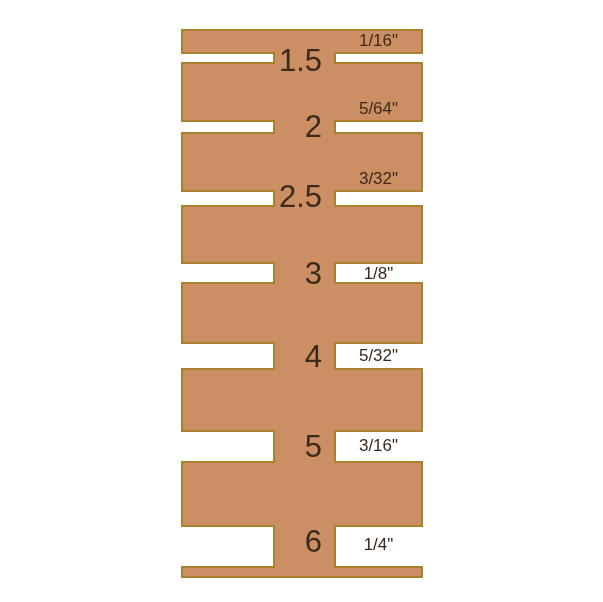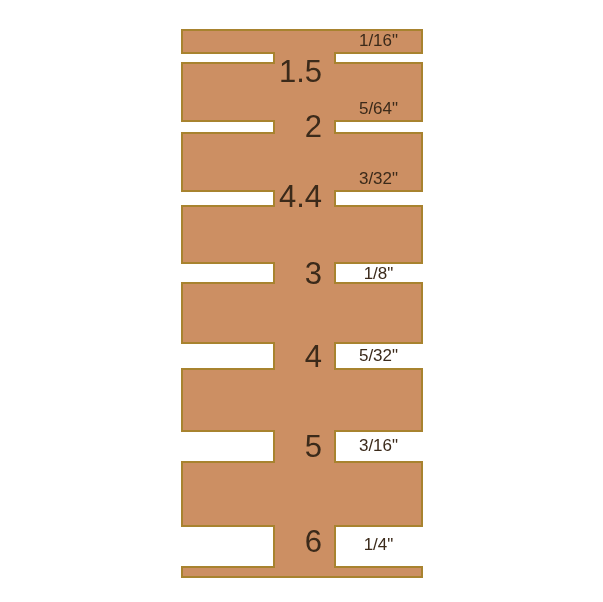--- a/index.html
+++ b/index.html
@@ -91,25 +91,25 @@
       <div class="slot right" style="left: 334px; top: 262px; width: 89px; height: 22px;"></div>
       <div class="slot left" style="left: 181px; top: 342px; width: 94px; height: 28px;"></div>
       <div class="slot right" style="left: 334px; top: 342px; width: 89px; height: 28px;"></div>
       <div class="slot left" style="left: 181px; top: 430px; width: 94px; height: 33px;"></div>
       <div class="slot right" style="left: 334px; top: 430px; width: 89px; height: 33px;"></div>
       <div class="slot left" style="left: 181px; top: 525px; width: 94px; height: 43px;"></div>
       <div class="slot right" style="left: 334px; top: 525px; width: 89px; height: 43px;"></div>
     </div>
   <div id="labels-layer">
       <div class="slot-label" style="left: 334px; top: 32px; width: 89px;">1/16"</div>
-      <div class="size-number" style="left: 258px; top: 56px; width: 64px;">1.5</div>
+      <div class="size-number" style="left: 258px; top: 45px; width: 64px;">1.5</div>
       <div class="slot-label" style="left: 334px; top: 100px; width: 89px;">5/64"</div>
       <div class="size-number" style="left: 258px; top: 111px; width: 64px;">2</div>
       <div class="slot-label" style="left: 334px; top: 170px; width: 89px;">3/32"</div>
-      <div class="size-number" style="left: 258px; top: 181px; width: 64px;">4.4</div>
+      <div class="size-number" style="left: 258px; top: 181px; width: 64px;">2.5</div>
       <div class="slot-label" style="left: 334px; top: 265px; width: 89px;">1/8"</div>
       <div class="size-number" style="left: 258px; top: 258px; width: 64px;">3</div>
       <div class="slot-label" style="left: 334px; top: 347px; width: 89px;">5/32"</div>
       <div class="size-number" style="left: 258px; top: 341px; width: 64px;">4</div>
       <div class="slot-label" style="left: 334px; top: 437px; width: 89px;">3/16"</div>
       <div class="size-number" style="left: 258px; top: 431px; width: 64px;">5</div>
       <div class="slot-label" style="left: 334px; top: 536px; width: 89px;">1/4"</div>
       <div class="size-number" style="left: 258px; top: 526px; width: 64px;">6</div>
     </div>
 

